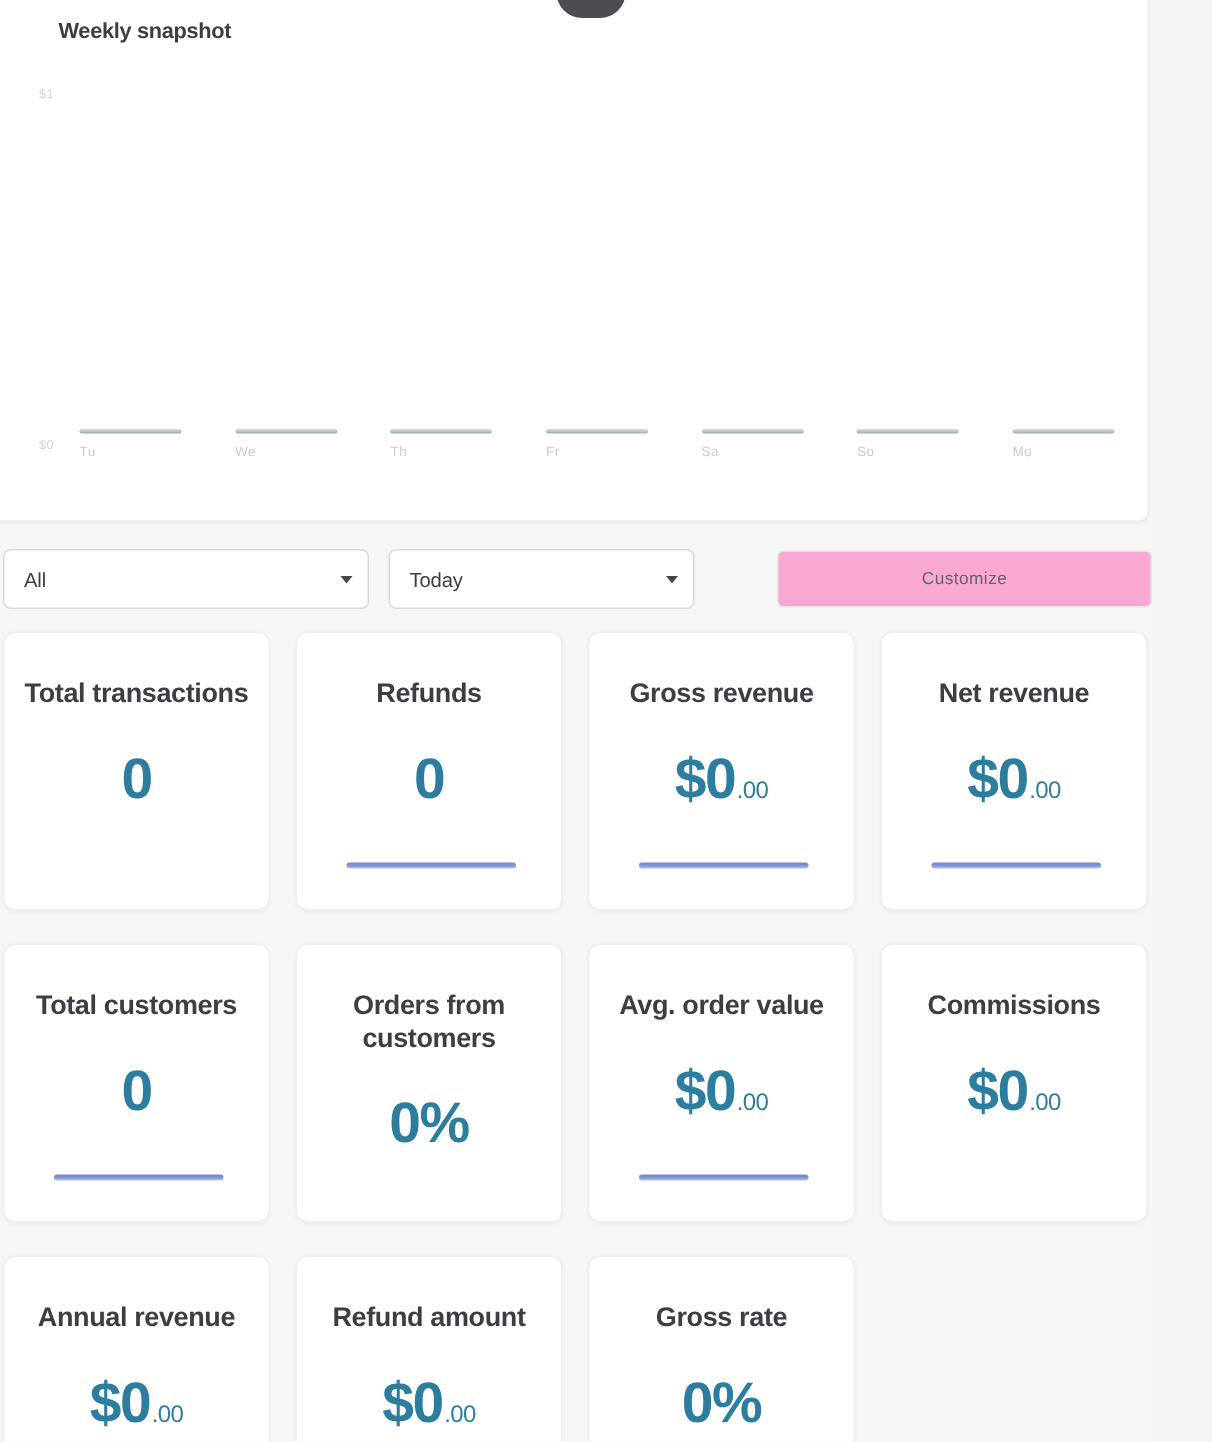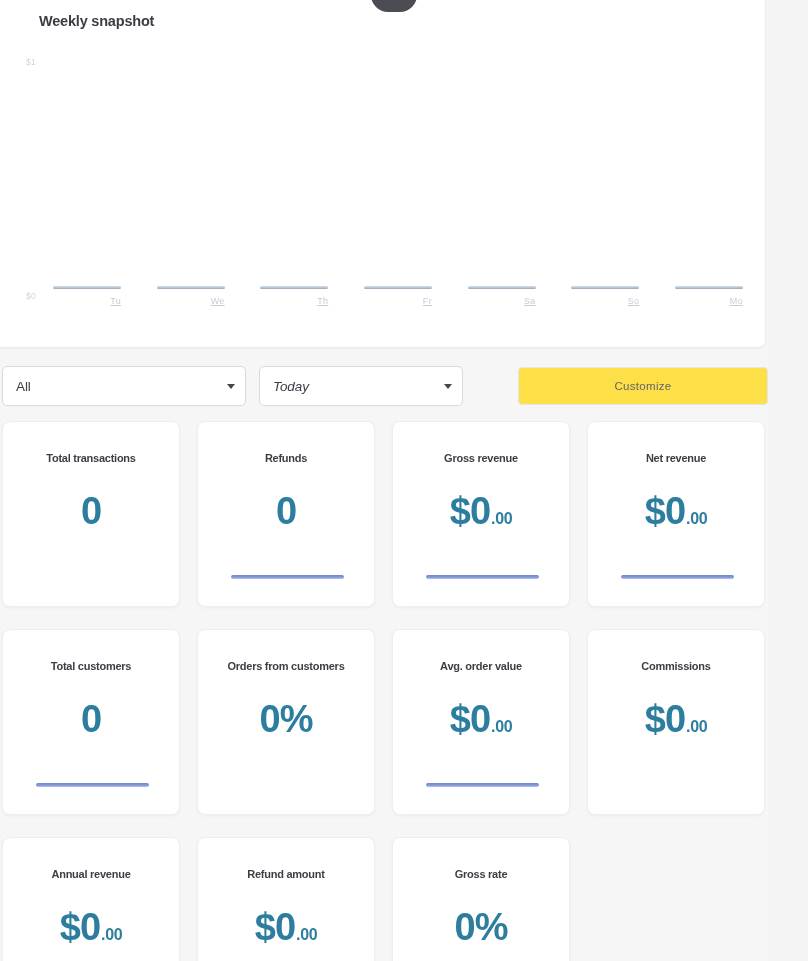--- a/index.html
+++ b/index.html
@@ -92,25 +92,24 @@
   .xlabels {
     position: absolute;
     left: 58px;
     top: 305px;
     width: 690px;
     display: flex;
     justify-content: space-between;
   }
   .xlabel {
     width: 68px;
-    text-align: right;
+    text-align: left;
     font-size: 9px;
     color: #c9ccd2;
     letter-spacing: 0.3px;
-    text-decoration: underline;
   }
 
   
   .filter-bar {
     position: absolute;
     left: 0px;
     top: 366px;
     width: 768px;
     height: 40px;
   }
@@ -123,39 +122,39 @@
     border: 1px solid #d8d9dd;
     border-radius: 5px;
     display: flex;
     align-items: center;
     padding: 0 10px 0 13px;
     font-size: 13.5px;
     color: #3c3e45;
     cursor: pointer;
   }
   .select-all   { left: 2px;   width: 244px; gap: 40px; }
-  .select-today { left: 259px; width: 204px; font-style: italic; }
+  .select-today { left: 259px; width: 204px; }
 
   .select-value { flex: 1; letter-spacing: -0.1px; }
 
   .caret {
     width: 0; height: 0;
     border-left: 4.5px solid transparent;
     border-right: 4.5px solid transparent;
     border-top: 5.5px solid #44464d;
     margin-left: 6px;
   }
 
   .customize-btn {
     position: absolute;
     left: 518px;
     top: 1px;
     width: 250px;
     height: 38px;
-    background: #fde047;
+    background: #f9a8d4;
     border: 1px solid #e4e5e8;
     border-radius: 4px;
     display: flex;
     align-items: center;
     justify-content: center;
     font-size: 11.5px;
     color: #62646b;
     letter-spacing: 0.3px;
     cursor: pointer;
   }
@@ -189,42 +188,42 @@
   }
 
   .card.empty {
     background: transparent;
     border: none;
     box-shadow: none;
   }
 
   .card-label {
     margin-top: 30px;
-    font-size: 11px;
+    font-size: 18px;
     font-weight: 700;
     color: #3c3e45;
     letter-spacing: -0.25px;
     text-align: center;
     padding: 0 8px;
     line-height: 1.2;
   }
 
   .card-value {
     margin-top: 27px;
     font-size: 38px;
     font-weight: 700;
     color: #2d7d9e;
     letter-spacing: -1px;
     line-height: 1;
     display: flex;
     align-items: baseline;
   }
   .card-value .cents {
     font-size: 16px;
-    font-weight: 700;
+    font-weight: 400;
     letter-spacing: -0.4px;
     margin-left: 1px;
   }
 
   .sparkline {
     position: absolute;
     left: 33px;
     bottom: 27px;
     width: 113px;
     height: 4px;

